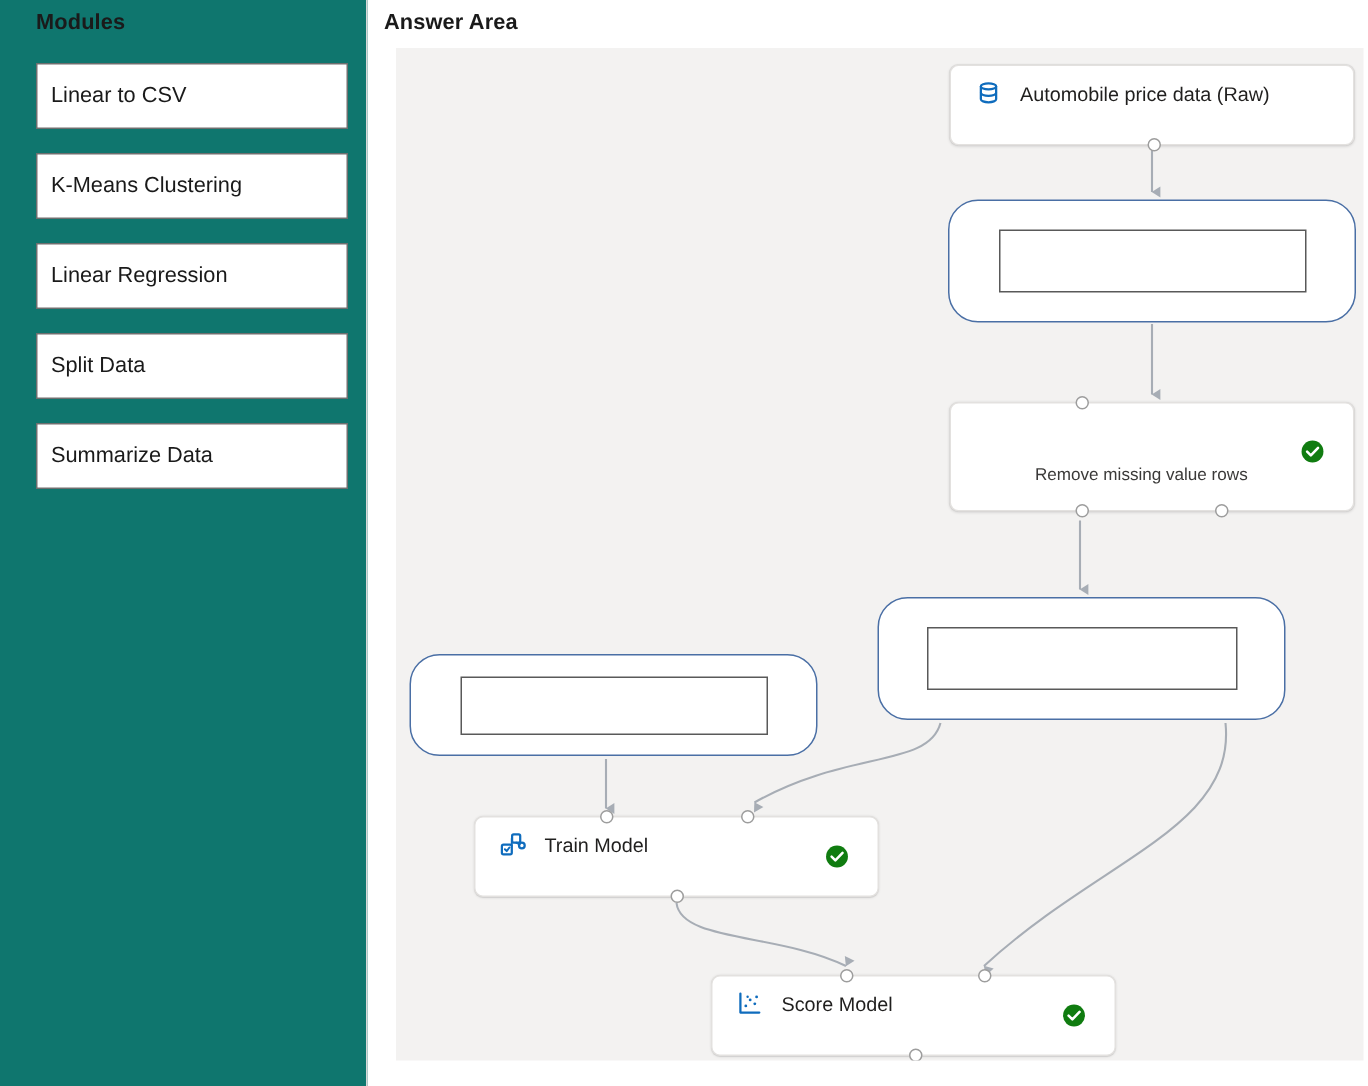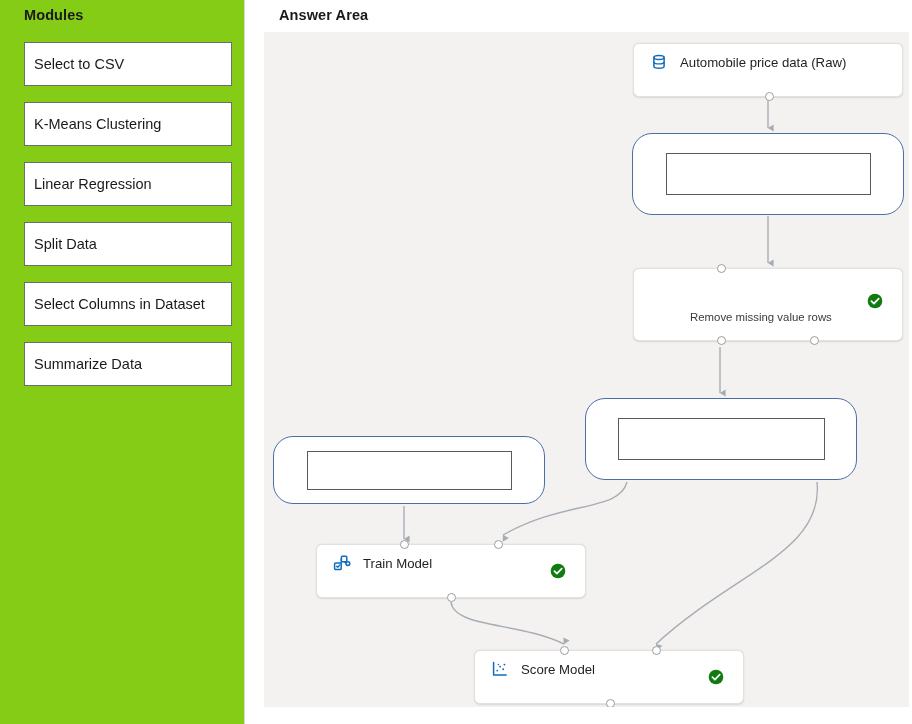--- a/index.html
+++ b/index.html
@@ -16,21 +16,21 @@
     width: 912px; height: 724px;
     overflow: hidden;
     background: #ffffff;
   }
 
   
   #modules-panel {
     position: absolute;
     left: 0; top: 0;
     width: 245px; height: 724px;
-    background: #84cc16;
+    background: #0f766e;
   }
   #modules-divider {
     position: absolute;
     left: 244px; top: 0;
     width: 1px; height: 724px;
     background: #d8d8d8;
   }
   #modules-title {
     position: absolute;
     left: 24px; top: 7px;
@@ -55,21 +55,21 @@
     padding-left: 9px;
     font-size: 14.5px;
     color: #1a1a1a;
     cursor: grab;
     user-select: none;
   }
 
   
   #answer-title {
     position: absolute;
-    left: 279px; top: 7px;
+    left: 256px; top: 7px;
     font-size: 14.5px;
     font-weight: bold;
     color: #1a1a1a;
     letter-spacing: 0.1px;
   }
   #canvas {
     position: absolute;
     left: 264px; top: 32px;
     width: 645px;
     height: 675px;
@@ -153,33 +153,30 @@
 </style>
 </head>
 <body>
 
 <div id="root">
 
   <div id="modules-panel">
     <div id="modules-title">Modules</div>
     <div id="modules-list">
       <div class="module-chip">
-        <span>Select to CSV</span>
+        <span>Linear to CSV</span>
       </div>
       <div class="module-chip">
         <span>K-Means Clustering</span>
       </div>
       <div class="module-chip">
         <span>Linear Regression</span>
       </div>
       <div class="module-chip">
         <span>Split Data</span>
-      </div>
-      <div class="module-chip">
-        <span>Select Columns in Dataset</span>
       </div>
       <div class="module-chip">
         <span>Summarize Data</span>
       </div>
     </div>
   </div>
   <div id="modules-divider"></div>
 
   <div id="answer-title">Answer Area</div>
 

